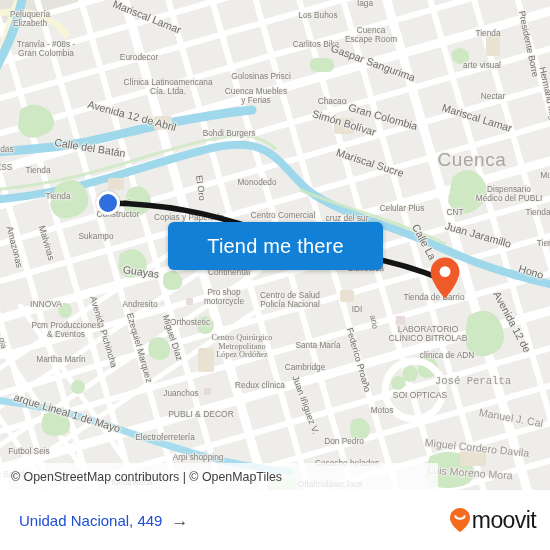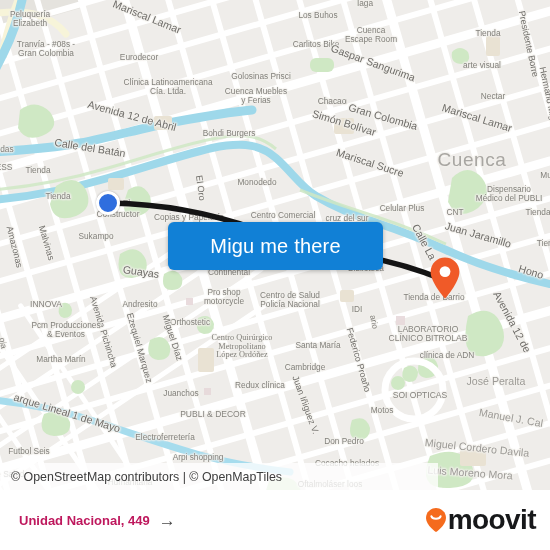--- a/index.html
+++ b/index.html
@@ -69,24 +69,24 @@
   }
   #attrib .txt{font-size:12.4px;color:#3d3d3d;}
 
   
   #footer{
     position:absolute;left:0;top:490px;width:550px;height:60px;
     background:#fff;display:flex;align-items:center;
     box-sizing:border-box;padding:0 14px 0 19px;
   }
   #trip{display:flex;align-items:center;gap:9px;flex:1;}
-  #trip .place{font-size:13px;color:#be185d;font-weight:bold;}
+  #trip .place{font-size:15px;color:#1d4ed8;}
   #trip .arrow{font-size:17px;color:#4a4a4a;line-height:1;}
   #brand{display:flex;align-items:center;gap:1px;}
-  #brand .word{font-size:28px;font-weight:bold;color:#17181a;letter-spacing:-.6px;}
+  #brand .word{font-size:23px;font-weight:normal;color:#17181a;letter-spacing:-.6px;}
 </style>
 </head>
 <body>
 
 <div id="app">
 
   <div id="map">
 
     <svg id="map-canvas" viewBox="0 0 550 490" preserveAspectRatio="none">
       <defs>
@@ -321,31 +321,31 @@
         <div class="lbl street-sm" style="left: 172px; top: 338px; transform: translate(-50%, -50%) rotate(72deg);">Miguel Díaz</div>
         <div class="lbl poi" style="left: 66px; top: 330px; transform: translate(-50%, -50%) rotate(0deg);">Pcm Producciones
 &amp; Eventos</div>
         <div class="lbl poi" style="left: 3px; top: 343px; transform: translate(-50%, -50%) rotate(78deg);">oja</div>
         <div class="lbl poi" style="left: 61px; top: 359px; transform: translate(-50%, -50%) rotate(0deg);">Martha Marín</div>
         <div class="lbl caps" style="left: 428px; top: 334px; transform: translate(-50%, -50%) rotate(0deg);">LABORATORIO
 CLÍNICO BITROLAB</div>
         <div class="lbl poi" style="left: 374px; top: 322px; transform: translate(-50%, -50%) rotate(78deg);">ario</div>
         <div class="lbl poi" style="left: 447px; top: 355px; transform: translate(-50%, -50%) rotate(0deg);">clínica de ADN</div>
         <div class="lbl caps" style="left: 420px; top: 395px; transform: translate(-50%, -50%) rotate(0deg);">SOI OPTICAS</div>
-        <div class="lbl big" style="left: 496px; top: 382px; transform: translate(-50%, -50%) rotate(0deg);">José Peralta</div>
+        <div class="lbl big" style="left: 473px; top: 382px; transform: translate(-50%, -50%) rotate(0deg); font-family: Liberation Mono, monospace;">José Peralta</div>
         <div class="lbl street-sm" style="left: 358px; top: 360px; transform: translate(-50%, -50%) rotate(74deg);">Federico Proaño</div>
         <div class="lbl poi" style="left: 242px; top: 347px; transform: translate(-50%, -50%) rotate(0deg); font-family: Liberation Serif, serif;">Centro Quirúrgico
 Metropolitano
 López Ordóñez</div>
         <div class="lbl poi" style="left: 318px; top: 345px; transform: translate(-50%, -50%) rotate(0deg);">Santa María</div>
         <div class="lbl poi" style="left: 305px; top: 367px; transform: translate(-50%, -50%) rotate(0deg);">Cambridge</div>
         <div class="lbl poi" style="left: 260px; top: 385px; transform: translate(-50%, -50%) rotate(0deg);">Redux clínica</div>
         <div class="lbl poi" style="left: 181px; top: 393px; transform: translate(-50%, -50%) rotate(0deg);">Juanchos</div>
         <div class="lbl poi" style="left: 382px; top: 410px; transform: translate(-50%, -50%) rotate(0deg);">Motos</div>
-        <div class="lbl caps" style="left: 213px; top: 414px; transform: translate(-50%, -50%) rotate(0deg);">PUBLI &amp; DECOR</div>
+        <div class="lbl caps" style="left: 201px; top: 414px; transform: translate(-50%, -50%) rotate(0deg);">PUBLI &amp; DECOR</div>
         <div class="lbl big" style="left: 511px; top: 418px; transform: translate(-50%, -50%) rotate(10deg);">Manuel J. Cal</div>
         <div class="lbl street-sm" style="left: 305px; top: 405px; transform: translate(-50%, -50%) rotate(70deg);">Juan Iñiguez V.</div>
         <div class="lbl street" style="left: 67px; top: 413px; transform: translate(-50%, -50%) rotate(17deg);">arque Lineal 1 de Mayo</div>
         <div class="lbl poi" style="left: 165px; top: 437px; transform: translate(-50%, -50%) rotate(0deg);">Electroferretería</div>
         <div class="lbl poi" style="left: 344px; top: 441px; transform: translate(-50%, -50%) rotate(0deg);">Don Pedro</div>
         <div class="lbl big" style="left: 477px; top: 448px; transform: translate(-50%, -50%) rotate(6deg);">Miguel Cordero Davila</div>
         <div class="lbl poi" style="left: 29px; top: 451px; transform: translate(-50%, -50%) rotate(0deg);">Futbol Seis</div>
         <div class="lbl poi" style="left: 198px; top: 457px; transform: translate(-50%, -50%) rotate(0deg);">Arpi shopping</div>
         <div class="lbl poi" style="left: 347px; top: 463px; transform: translate(-50%, -50%) rotate(0deg);">Cocacho helados</div>
         <div class="lbl big" style="left: 470px; top: 473px; transform: translate(-50%, -50%) rotate(4deg);">Luis Moreno Mora</div>
@@ -363,21 +363,21 @@
 
     <div id="dest-marker">
       <svg viewBox="0 0 32 44" width="32" height="44">
         <path d="M16 1.5 C8 1.5 1.6 7.9 1.6 15.9 C1.6 26.4 16 42.5 16 42.5
                  C16 42.5 30.4 26.4 30.4 15.9 C30.4 7.9 24 1.5 16 1.5 Z" fill="#F05A28"></path>
         <circle cx="16" cy="15.6" r="5.4" fill="#ffffff"></circle>
       </svg>
     </div>
 
     <div id="cta" style="background: rgb(17, 128, 214);">
-      <span>Migu me there</span>
+      <span>Tiend me there</span>
     </div>
 
     <div id="attrib">
       <span class="txt">© OpenStreetMap contributors | © OpenMapTiles</span>
     </div>
   </div>
 
   <div id="footer">
     <div id="trip">
       <span class="place">Unidad Nacional, 449</span>

